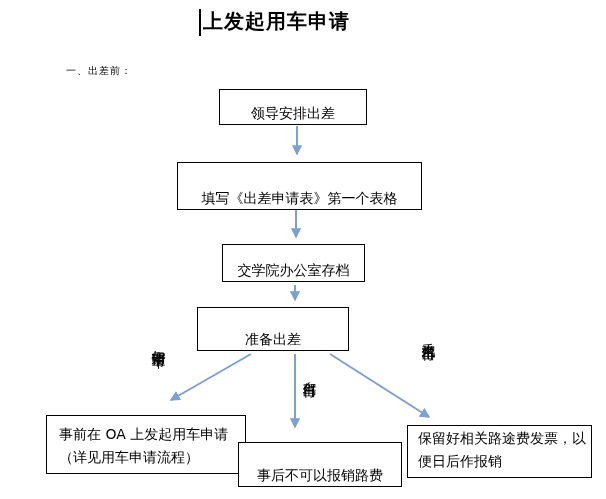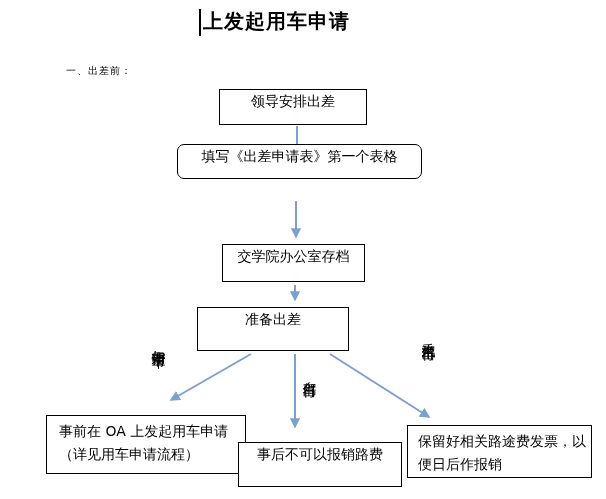--- a/index.html
+++ b/index.html
@@ -34,27 +34,27 @@
     position:absolute;left:38px;top:64px;
     font-size:10px;letter-spacing:1px;
     white-space:nowrap;
     margin-left:28px;
   }
   .fbox{
     position:absolute;
     border:1.5px solid var(--box_border);
     background:#fff;
     box-sizing:border-box;
-    display:flex;align-items:flex-start;justify-content:center;
+    display:flex;align-items:flex-end;justify-content:center;
     font-size:14px;line-height:22px;
     text-align:center;
   }
   .fbox.align-left{justify-content:flex-start;text-align:left;}
   #box-1{left:219px;top:89px;width:148px;height:36px;}
-  #box-2{left:177px;top:144px;width:245px;height:35px;border-radius:7px;}
+  #box-2{left:177px;top:162px;width:245px;height:48px;}
   #box-3{left:222px;top:244px;width:143px;height:38px;padding-left:0;}
   #box-4{left:197px;top:307px;width:152px;height:44px;}
   #box-left{left:46px;top:415px;width:200px;height:59px;padding:4px 6px 4px 12px;line-height:23px;}
   #box-middle{left:238px;top:442px;width:164px;height:45px;}
   #box-right{left:407px;top:425px;width:185px;height:53px;padding:4px 4px 4px 10px;line-height:23px;}
   .vlabel{
     position:absolute;
     writing-mode:vertical-rl;
     text-orientation:upright;
     font-size:13.5px;

